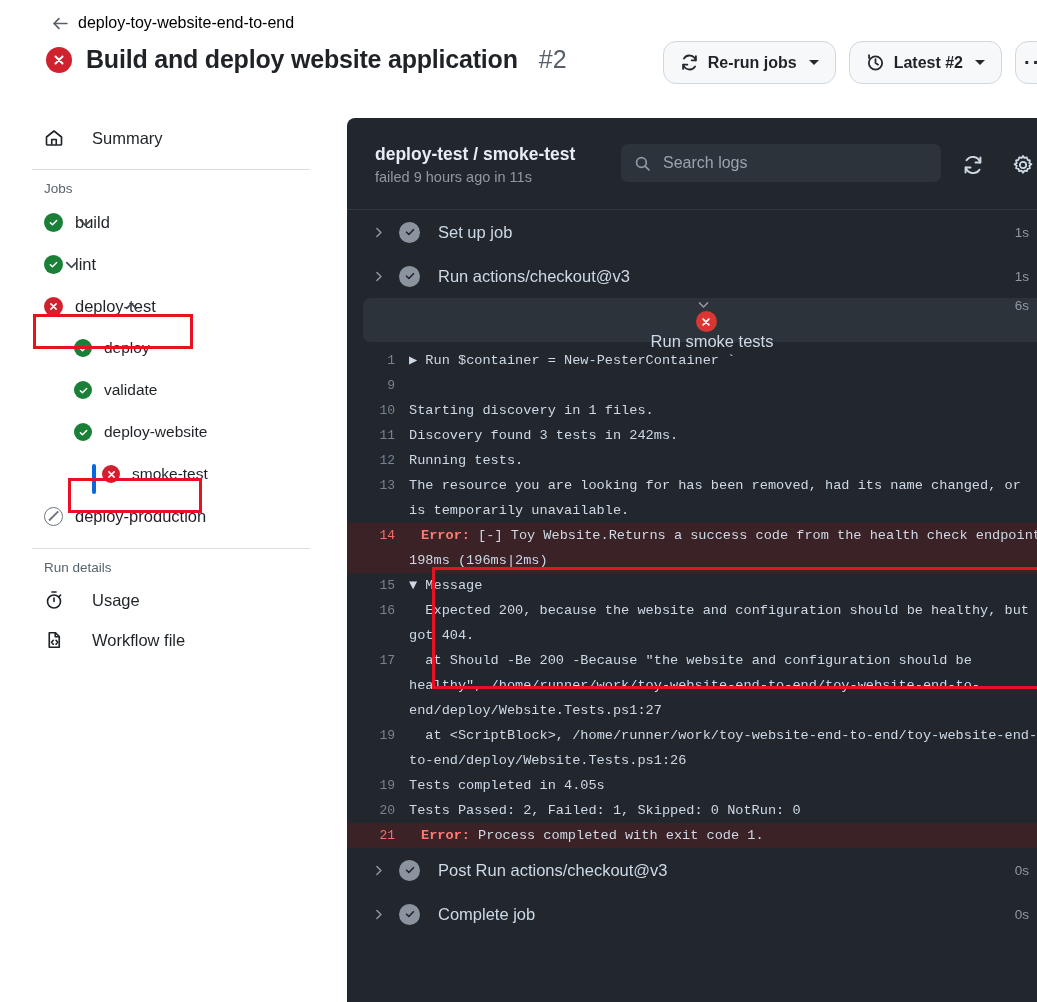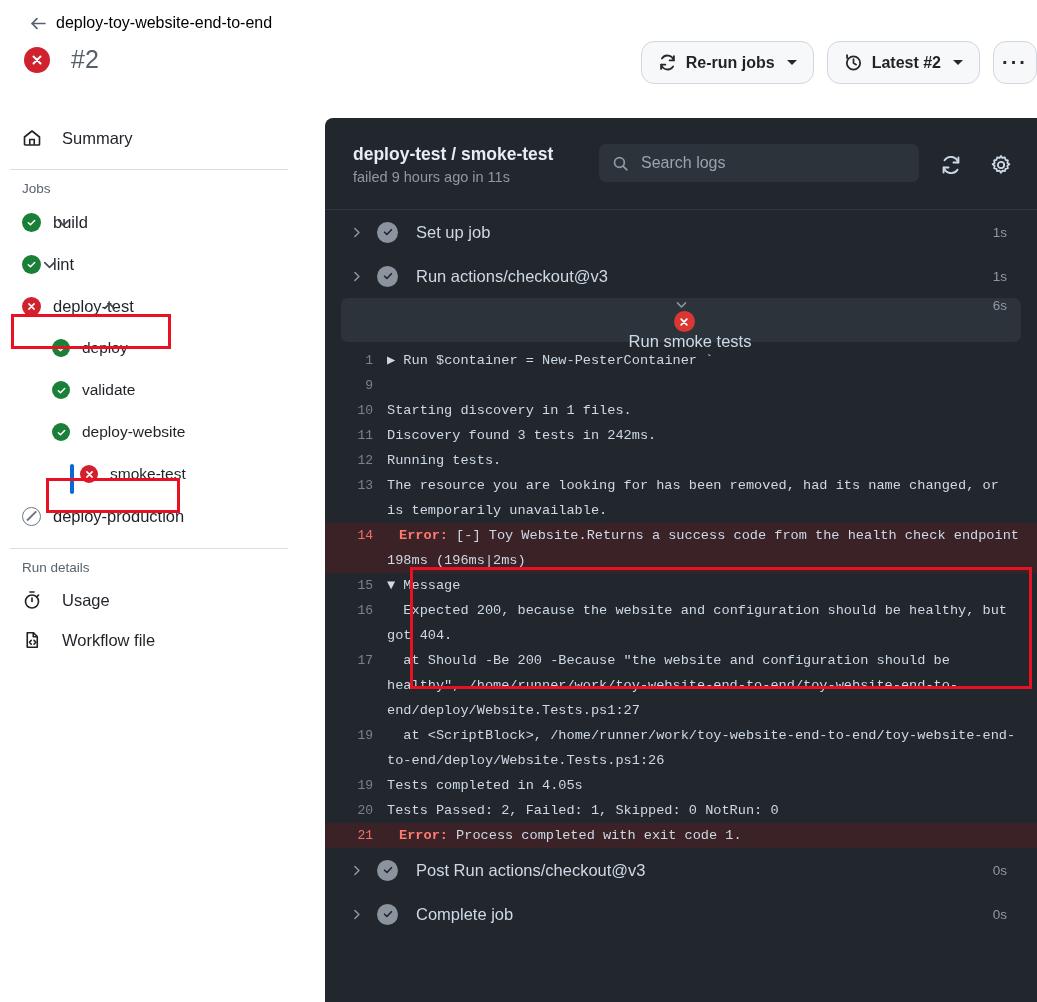--- a/index.html
+++ b/index.html
@@ -3,21 +3,21 @@
 <meta charset="utf-8">
 <style>
   * { box-sizing: border-box; }
   html, body {
     margin: 0; padding: 0;
     width: 1037px; height: 1002px;
     background: #ffffff;
     font-family: "Liberation Sans", sans-serif;
     overflow: hidden;
   }
-  .page { position: relative; width: 972px; height: 1002px; }
+  .page { position: relative; width: 972px; height: 1002px; margin-left: 22px; }
 
   
   .header { position: absolute; left: 0; top: 0; width: 1037px; height: 110px; }
   .breadcrumb-row {
     position: absolute; left: 30px; top: 14px;
     display: flex; align-items: center; gap: 9px;
   }
   .back-arrow { width: 17px; height: 17px; color: #57606a; display: block; }
 
   .title-row { position: absolute; left: 24px; top: 45px; display: flex; align-items: center; gap: 14px; }
@@ -39,21 +39,21 @@
   }
   .btn svg.lead { width: 19px; height: 19px; color: #24292f; flex: none; }
   .caret { width: 0; height: 0; border-left: 5px solid transparent; border-right: 5px solid transparent;
            border-top: 5px solid #24292f; margin-left: 3px; }
   .btn-dots { width: 44px; height: 43px; justify-content: center; padding: 0; font-size: 20px; letter-spacing: 2px; color:#24292f; }
 
   
   .sidebar { position: absolute; left: 0; top: 118px; width: 310px; }
   .side-row {
     display: flex; align-items: center; height: 40px;
-    padding-left: 22px; gap: 20px; cursor: pointer; position: relative;
+    padding-left: 22px; gap: 28px; cursor: pointer; position: relative;
   }
   .side-row .label { font-size: 16.5px; color: #1f2328; }
   .side-icon { width: 20px; height: 20px; color: #1f2328; flex: none; display:block; }
   .divider { height: 1px; background: #d8dee4; margin: 11px 22px 11px 10px; }
   .section-label { font-size: 13.5px; color: #59636e; padding-left: 22px; margin-bottom: 5px; font-weight: 400; }
 
   .job-row { display: flex; align-items: center; height: 42px; padding-left: 22px; gap: 12px; cursor: pointer; position: relative; }
   .job-row .label { font-size: 16.5px; color: #1f2328; }
   .job-row.nested { padding-left: 52px; }
   .job-row.nested .label { font-size: 15.5px; }
@@ -150,20 +150,21 @@
       </span>
       <span>deploy-toy-website-end-to-end</span>
     </div>
 
     <div class="title-row">
       <span class="fail-circle-lg">
         <svg viewBox="0 0 16 16" fill="none" stroke="currentColor" stroke-width="2.3" stroke-linecap="round">
           <path d="M4 4l8 8M12 4l-8 8"></path>
         </svg>
       </span>
+      <span class="run-title">Build and deploy website application</span>
       <span class="run-number">#2</span>
     </div>
 
     <div class="header-actions">
       <div class="btn">
         <svg class="lead" viewBox="0 0 16 16" fill="none" stroke="currentColor" stroke-width="1.5" stroke-linecap="round" stroke-linejoin="round">
           <path d="M13.2 6.2A5.5 5.5 0 0 0 3.3 4.6"></path>
           <path d="M2.8 9.8a5.5 5.5 0 0 0 9.9 1.6"></path>
           <path d="M13.4 2.6v3.6h-3.6"></path>
             <path d="M2.6 13.4V9.8h3.6"></path>

